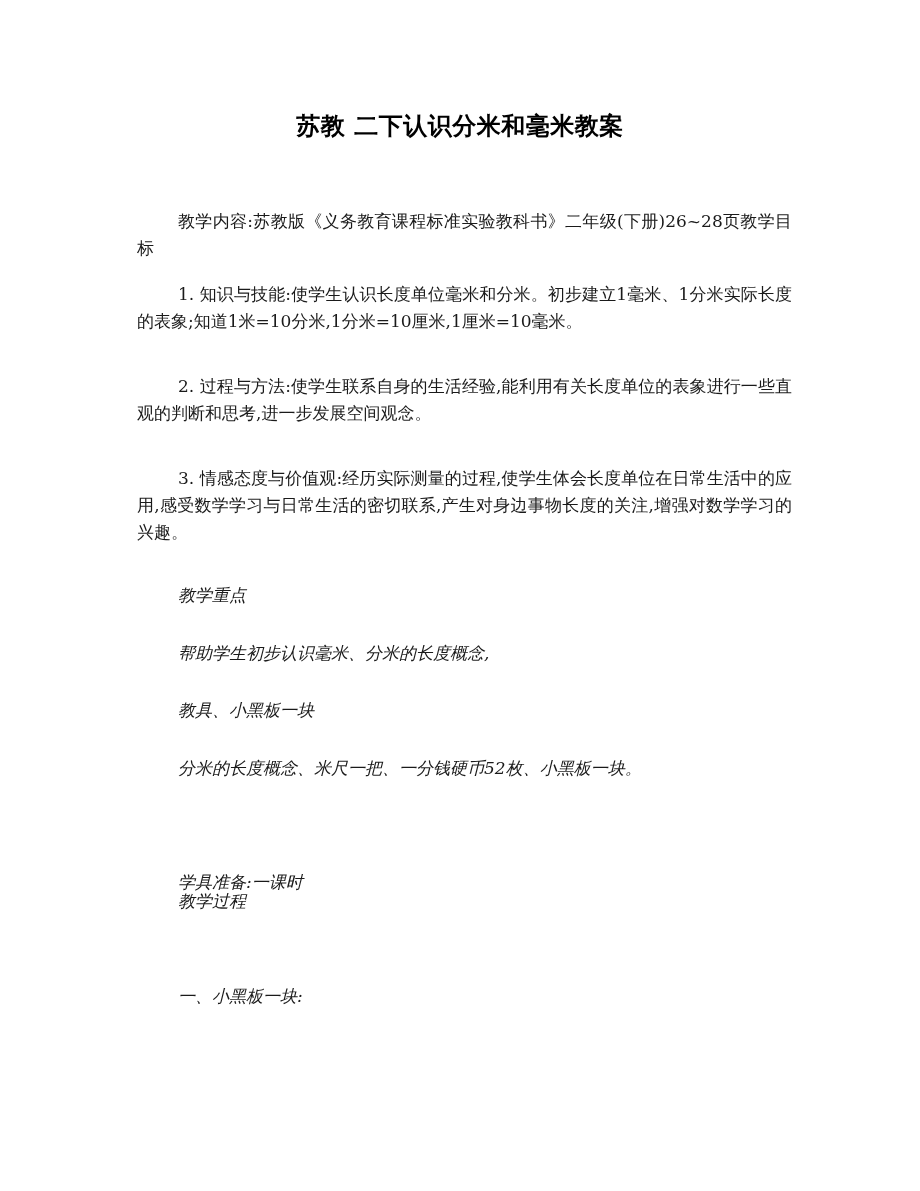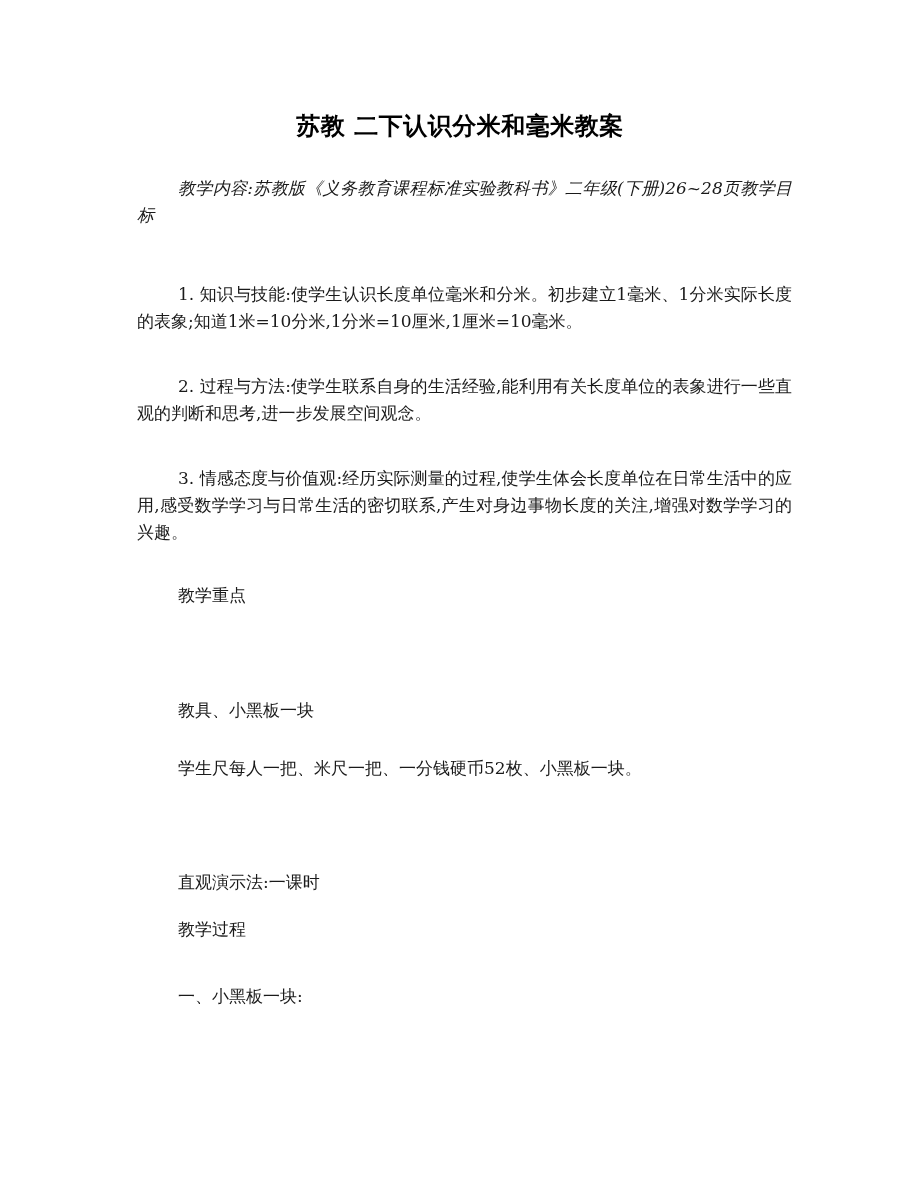--- a/index.html
+++ b/index.html
@@ -47,44 +47,46 @@
     text-align: justify;
     word-break: break-all;
   }
   .line {
     position: absolute;
     left: 178px;
     font-size: 17px;
     line-height: 27px;
     color: #1a1a1a;
     white-space: nowrap;
+    font-style: italic;
   }
 </style>
 </head>
 <body>
 
 <div class="page">
 
   <div class="title">苏教 二下认识分米和毫米教案</div>
 
-  <div class="para" style="top:151px;font-style:italic;">教学内容:苏教版《义务教育课程标准实验教科书》二年级(下册)26~28页教学目标</div>
+  <div class="para" style="top:184px;">教学内容:苏教版《义务教育课程标准实验教科书》二年级(下册)26~28页教学目标</div>
 
   <div class="para" style="top:257px;">1.  知识与技能:使学生认识长度单位毫米和分米。初步建立1毫米、1分米实际长度的表象;知道1米=10分米,1分米=10厘米,1厘米=10毫米。</div>
 
   <div class="para" style="top:349px;">2.  过程与方法:使学生联系自身的生活经验,能利用有关长度单位的表象进行一些直观的判断和思考,进一步发展空间观念。</div>
 
   <div class="para" style="top:441px;">3.  情感态度与价值观:经历实际测量的过程,使学生体会长度单位在日常生活中的应用,感受数学学习与日常生活的密切联系,产生对身边事物长度的关注,增强对数学学习的兴趣。</div>
 
   <div class="line" style="top:558px;">教学重点</div>
 
+  <div class="line" style="top:616px;">帮助学生初步认识毫米、分米的长度概念,</div>
 
   <div class="line" style="top:673px;">教具、小黑板一块</div>
 
-  <div class="line" style="top:731px;">学生尺每人一把、米尺一把、一分钱硬币52枚、小黑板一块。</div>
+  <div class="line" style="top:731px;">分米的长度概念、米尺一把、一分钱硬币52枚、小黑板一块。</div>
 
 
-  <div class="line" style="top:845px;">直观演示法:一课时</div>
+  <div class="line" style="top:845px;">学具准备:一课时</div>
 
-  <div class="line" style="top:892px;">教学过程</div>
+  <div class="line" style="top:864px;">教学过程</div>
 
   <div class="line" style="top:959px;">一、小黑板一块:</div>
 
 </div>
 
 </body></html>

